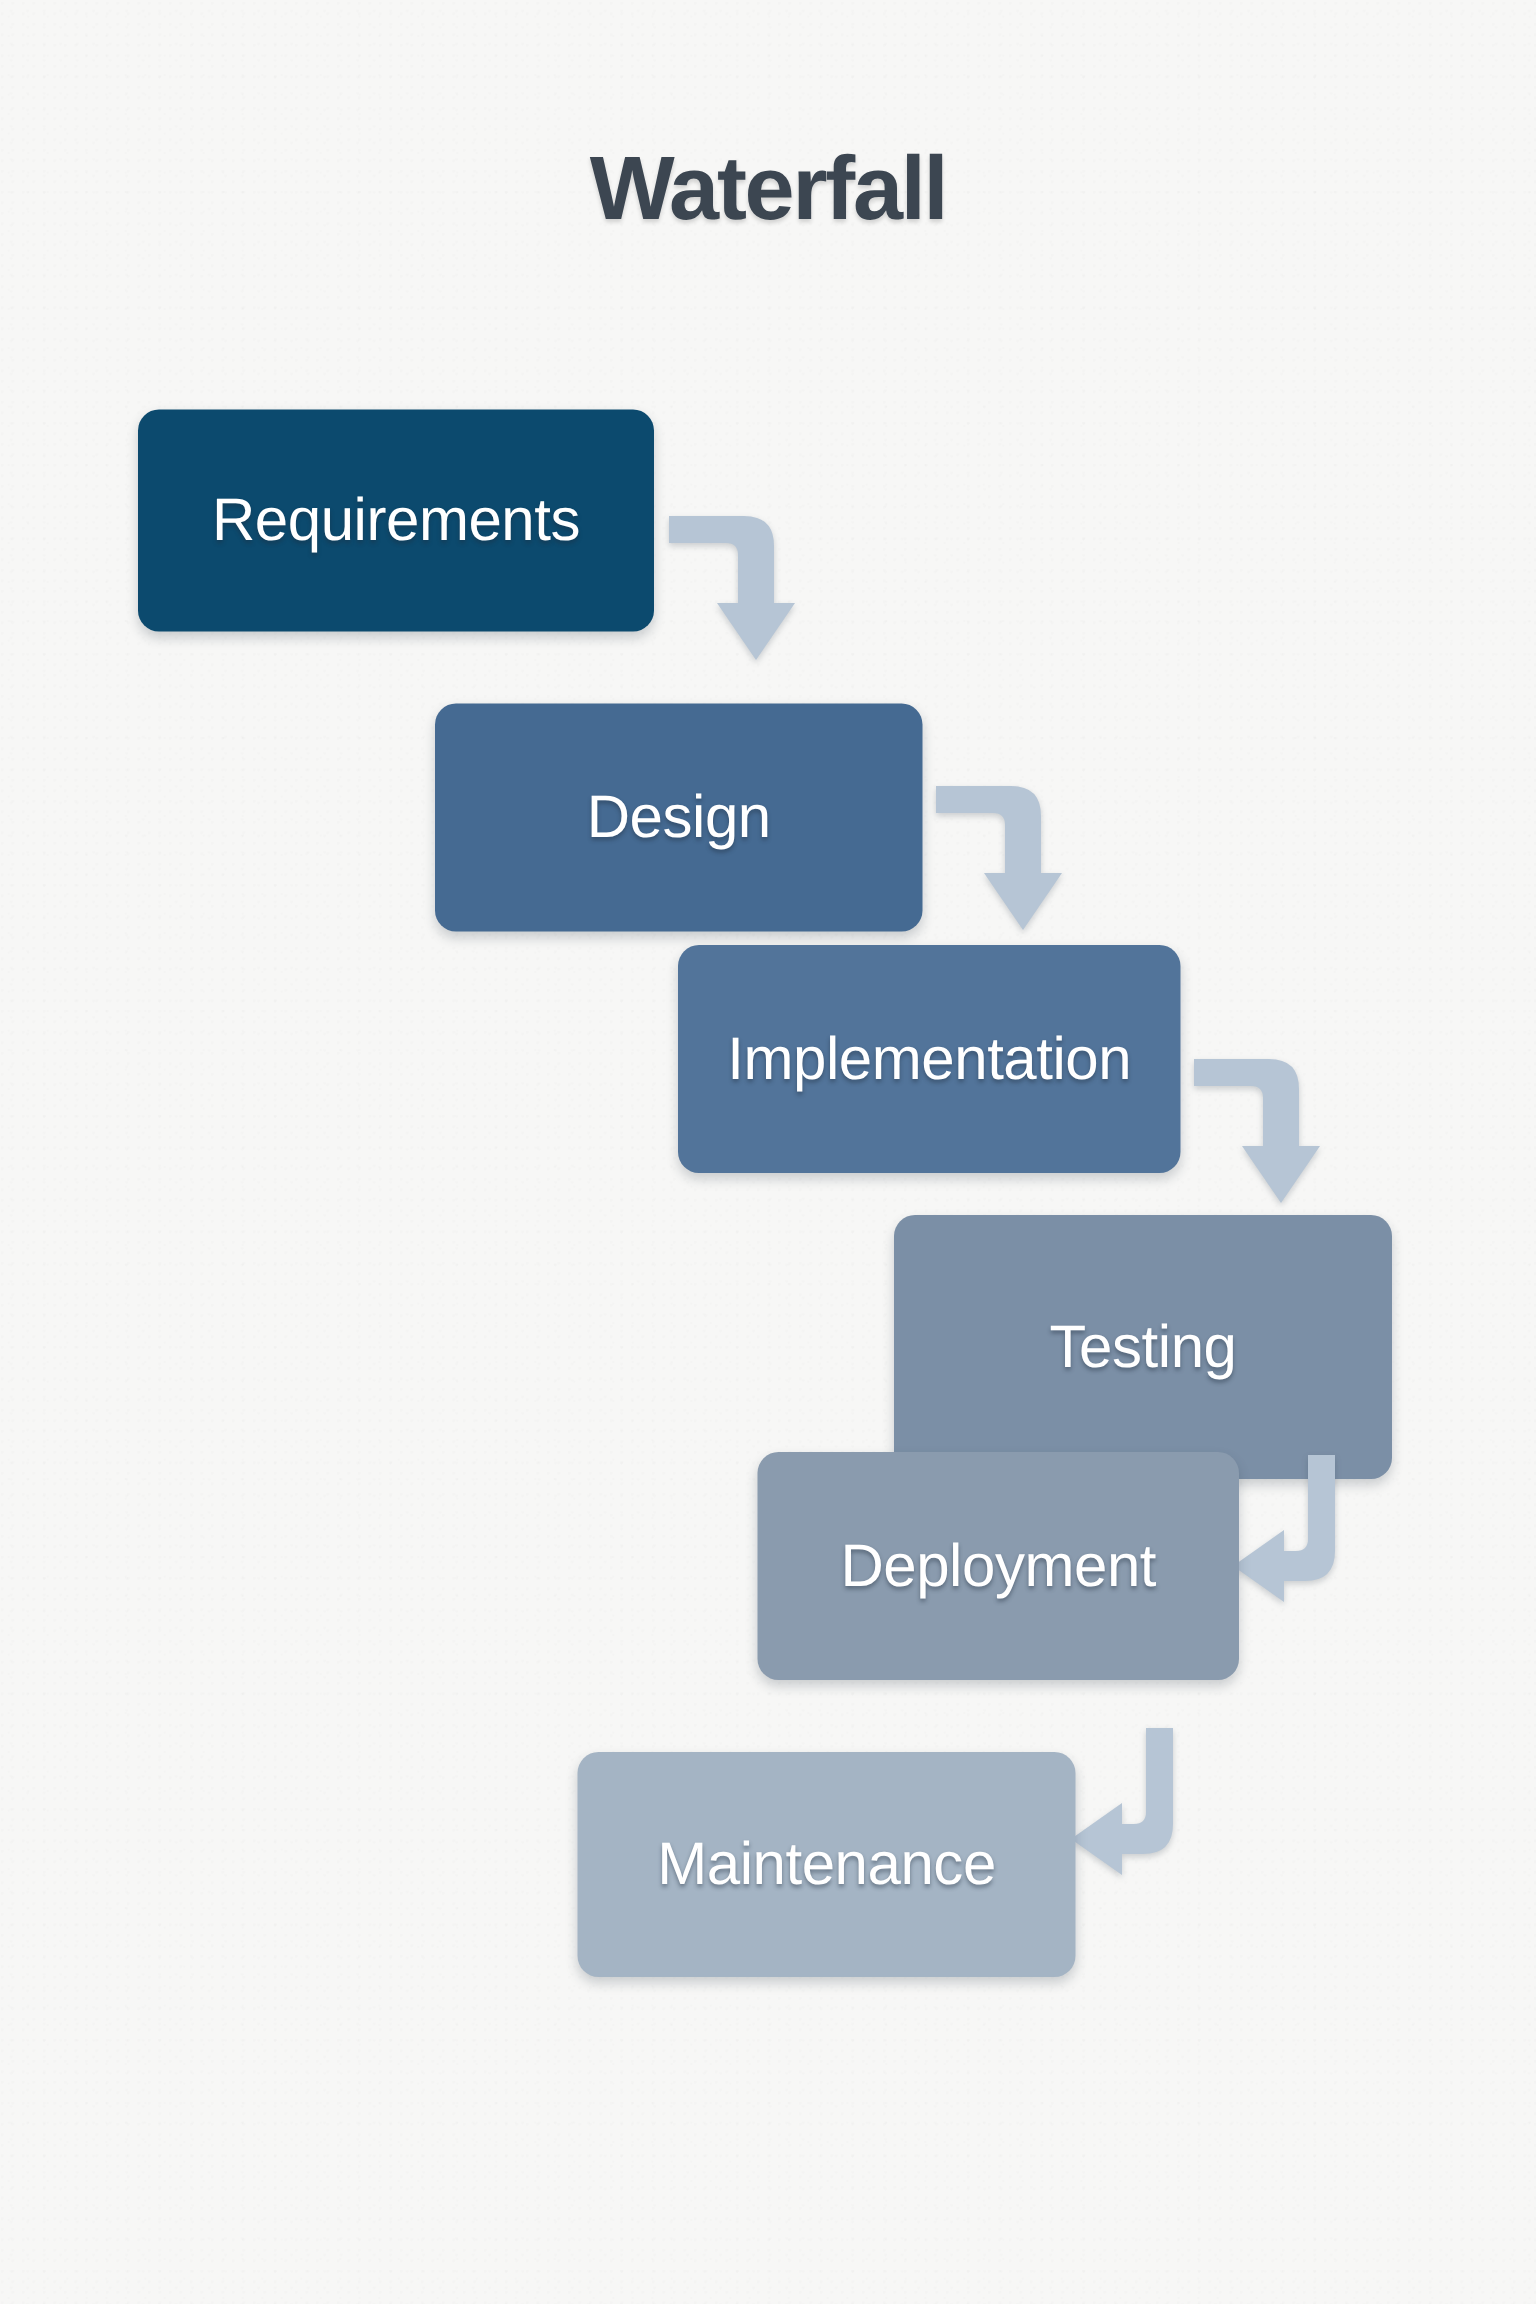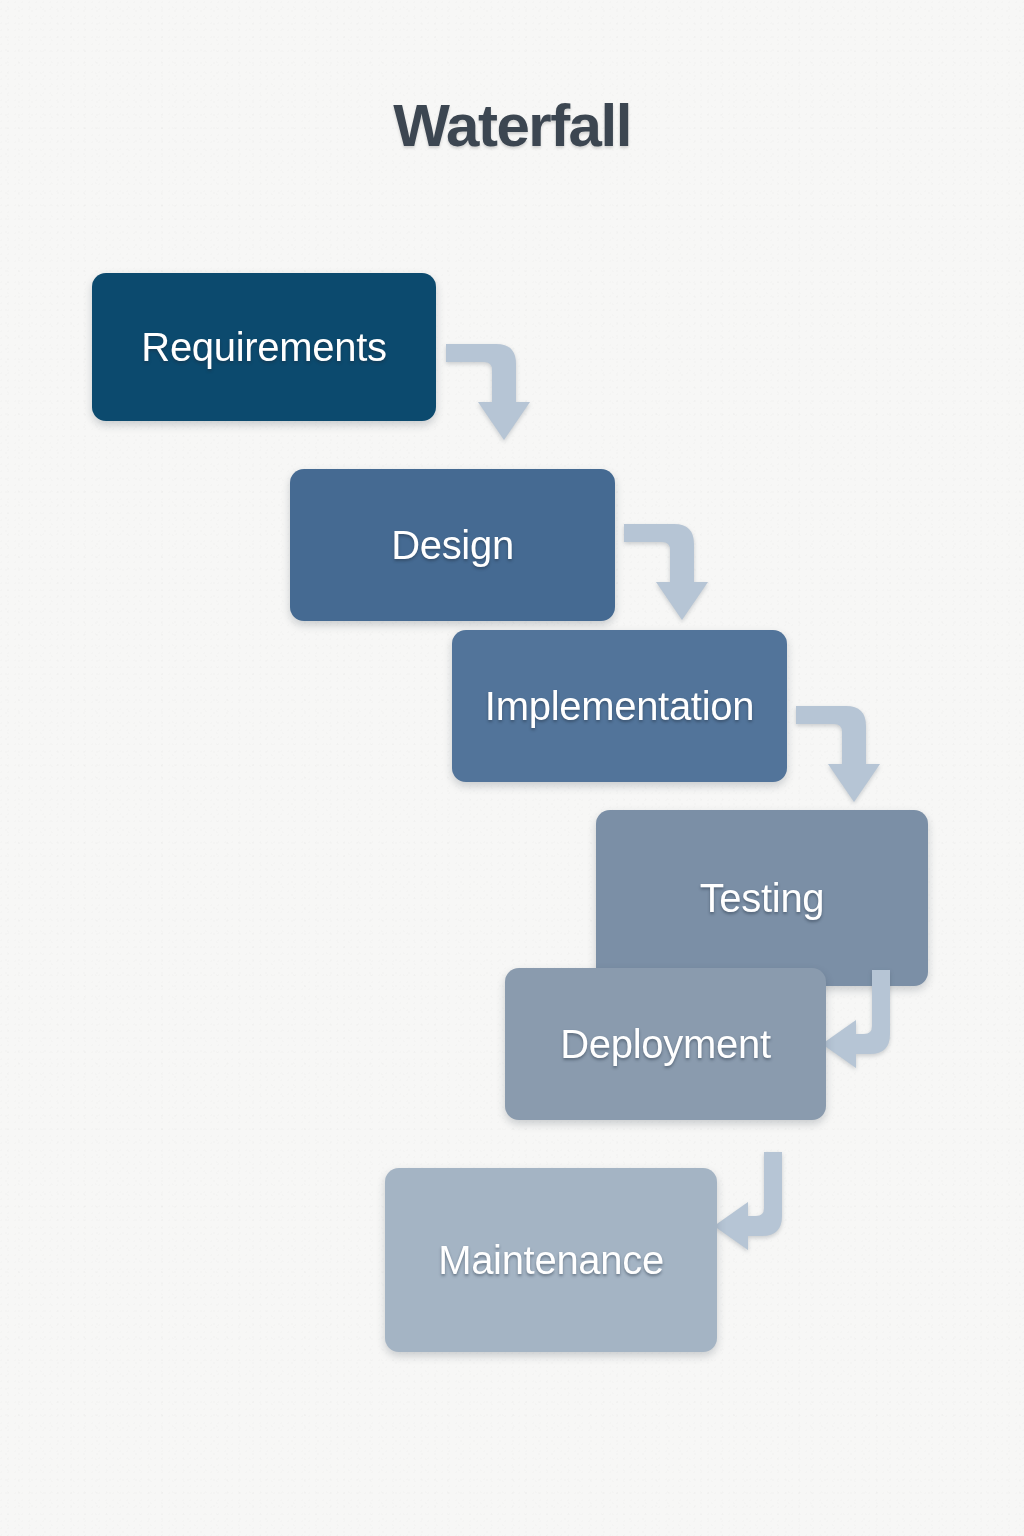--- a/index.html
+++ b/index.html
@@ -121,17 +121,17 @@
   </svg>
 
   <div class="stage-box" style="left:505px; top:968px; width:321px; height:152px; background:#8a9bae;">
     <span class="stage-label">Deployment</span>
   </div>
 
   <svg class="arrow-svg" style="left:712px; top:1150px;" width="80" height="115" viewBox="0 0 80 115">
     <path class="arrow-shape" fill="#b6c5d5" d="M52,2 L70,2 L70,66 Q70,86 50,86 L36,86 L36,100 L2,76 L36,52 L36,66 L44,66 Q52,66 52,58 Z"></path>
   </svg>
 
-  <div class="stage-box" style="left:385px; top:1168px; width:332px; height:184px; background:#a4b4c4;">
+  <div class="stage-box" style="left:385px; top:1168px; width:332px; height:150px; background:#a4b4c4;">
     <span class="stage-label">Maintenance</span>
   </div>
 
 </div>
 
 </body></html>

